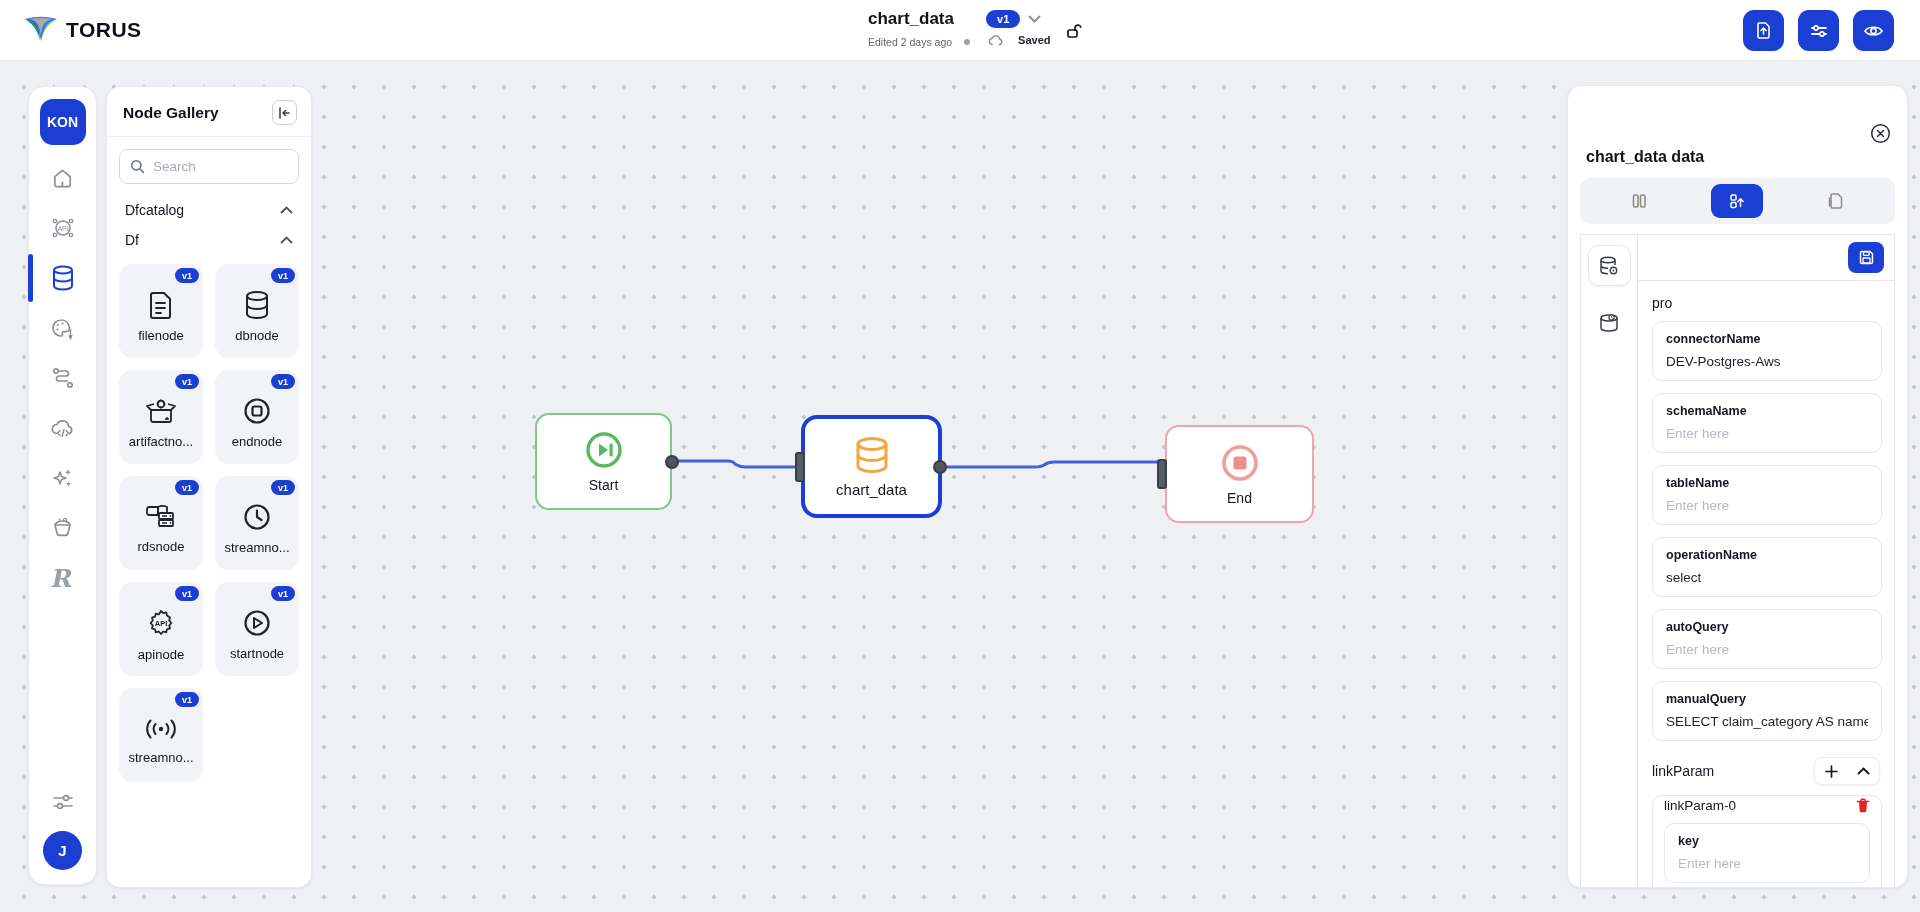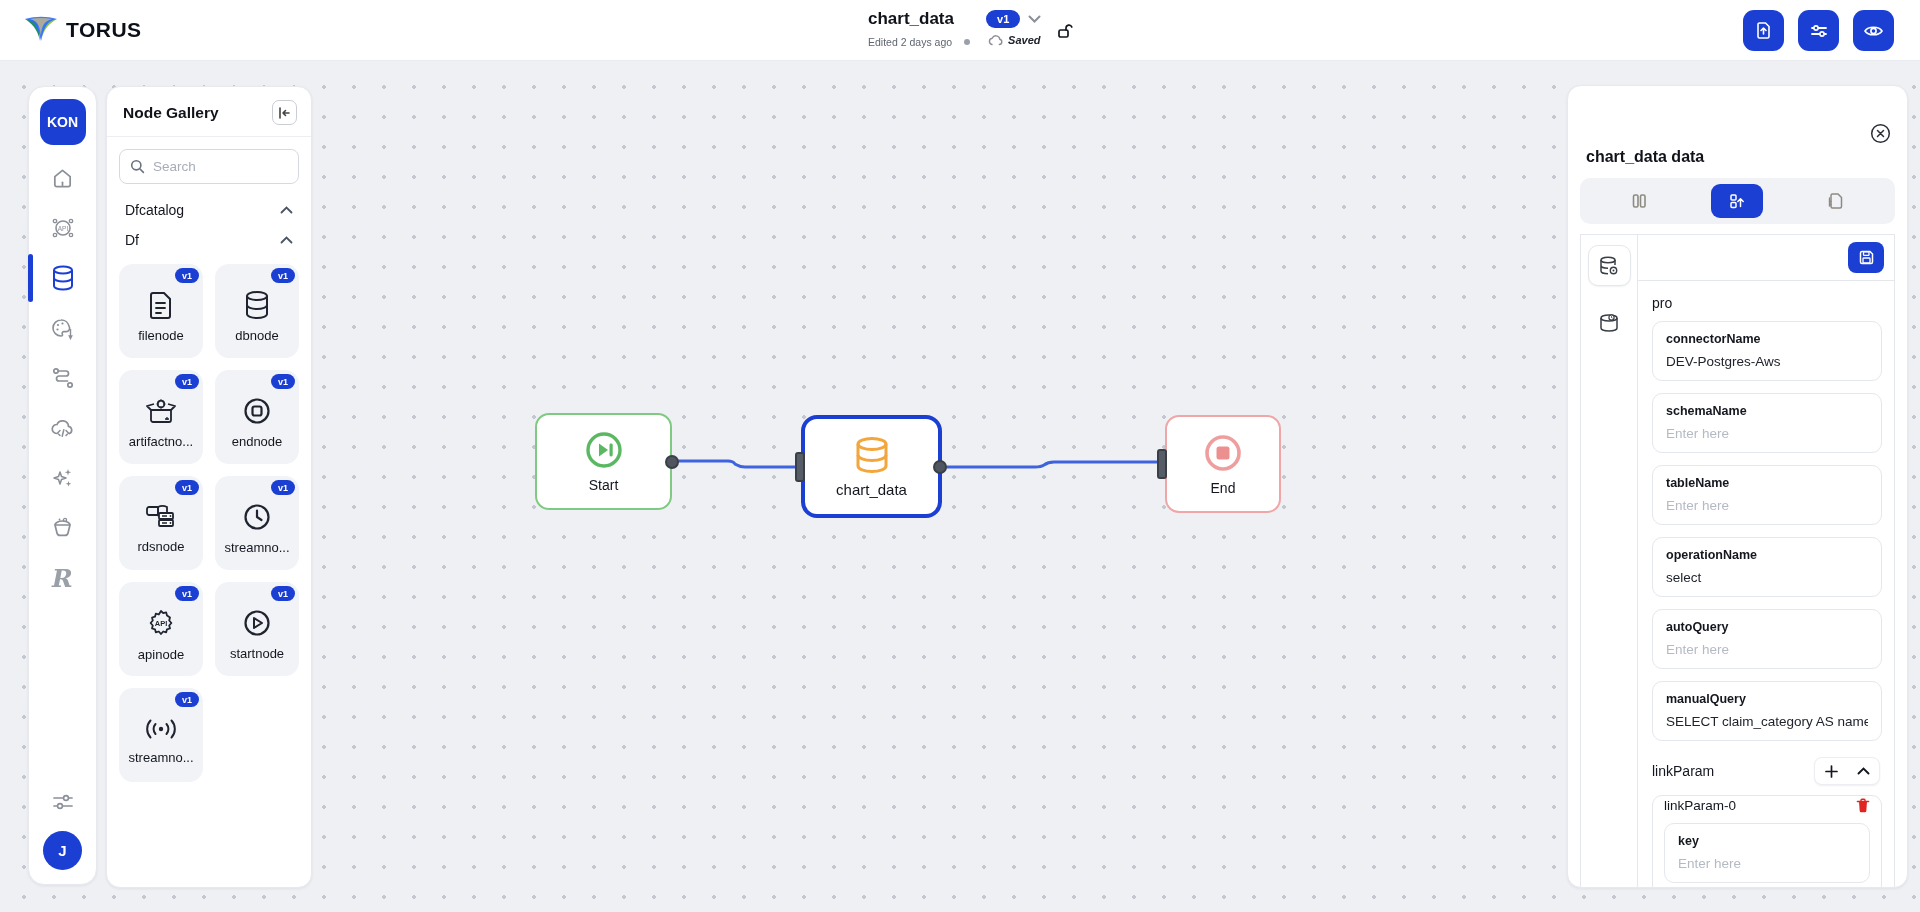--- a/index.html
+++ b/index.html
@@ -13,38 +13,38 @@
   .brand-name { font-size:21px; font-weight:bold; letter-spacing:.5px; color:#0b0f19; }
   .title-group { position:absolute; left:868px; top:9px; display:flex; gap:16px; align-items:flex-start; }
   .tg-col { display:flex; flex-direction:column; }
   .doc-title { font-size:17px; font-weight:bold; }
   .edited-row { display:flex; align-items:center; gap:12px; margin-top:7px; }
   .edited-text { font-size:10.5px; color:#5f6672; }
   .edited-dot { width:6px; height:6px; border-radius:50%; background:#9aa0a9; }
   .ver-row { display:flex; align-items:center; gap:8px; margin-top:1px; }
   .ver-badge { background:#1b3fd3; color:#fff; font-size:11px; font-weight:bold;
     padding:3px 11px; border-radius:999px; }
-  .saved-row { display:flex; align-items:flex-start; gap:5px; margin-top:6px; margin-left:2px;font-style:italic; }
+  .saved-row { display:flex; align-items:flex-start; gap:15px; margin-top:6px; margin-left:2px; }
   .saved-text { font-size:11px; font-weight:bold; color:#20242c; }
   .lock-wrap { margin-top:14px; }
   .hdr-actions { position:absolute; right:26px; top:10px; display:flex; gap:14px; }
   .hdr-btn { width:41px; height:41px; border-radius:11px; background:#1b3fd3; border:none;
     display:flex; align-items:center; justify-content:center; cursor:pointer; }
 
   
   .canvas { position:absolute; left:0; top:61px; width:1920px; height:851px;
     background-color:#eef0f4;
     background-image:radial-gradient(circle,#c3c7cf 1.6px,transparent 1.7px);
     background-size:30px 30px; background-position:9px 11px; }
   .edges { position:absolute; left:0; top:0; width:1920px; height:851px; z-index:1; }
   .flow-node { position:absolute; background:#fff; display:flex; flex-direction:column;
     align-items:center; justify-content:center; z-index:2; }
   .node-start { left:535px; top:352px; width:137px; height:97px; border:2px solid #7fc982; border-radius:14px; }
   .node-mid   { left:801px; top:354px; width:141px; height:103px; border:4px solid #1b3fd3; border-radius:16px; }
-  .node-end   { left:1165px; top:354px; width:116px; height:98px; border:2px solid #f0a6a6; border-radius:14px; }
+  .node-end   { left:1165px; top:364px; width:149px; height:98px; border:2px solid #f0a6a6; border-radius:14px; }
   .node-label { font-size:14px; color:#14171f; margin-top:7px; }
   .node-mid .node-label { font-size:15px; }
   .port-out { position:absolute; right:-9px; top:50%; transform:translateY(-50%);
     width:14px; height:14px; border-radius:50%; background:#50565f; border:2px solid #3a3f47; }
   .port-in { position:absolute; left:-10px; top:50%; transform:translateY(-50%);
     width:10px; height:30px; border-radius:3px; background:#575d66; border:2px solid #3a3f47; }
 
   
   .panel { position:absolute; background:#fff; border:1px solid #e7e9ee; border-radius:16px;
     box-shadow:0 1px 3px rgba(16,24,40,.07); z-index:10; }

